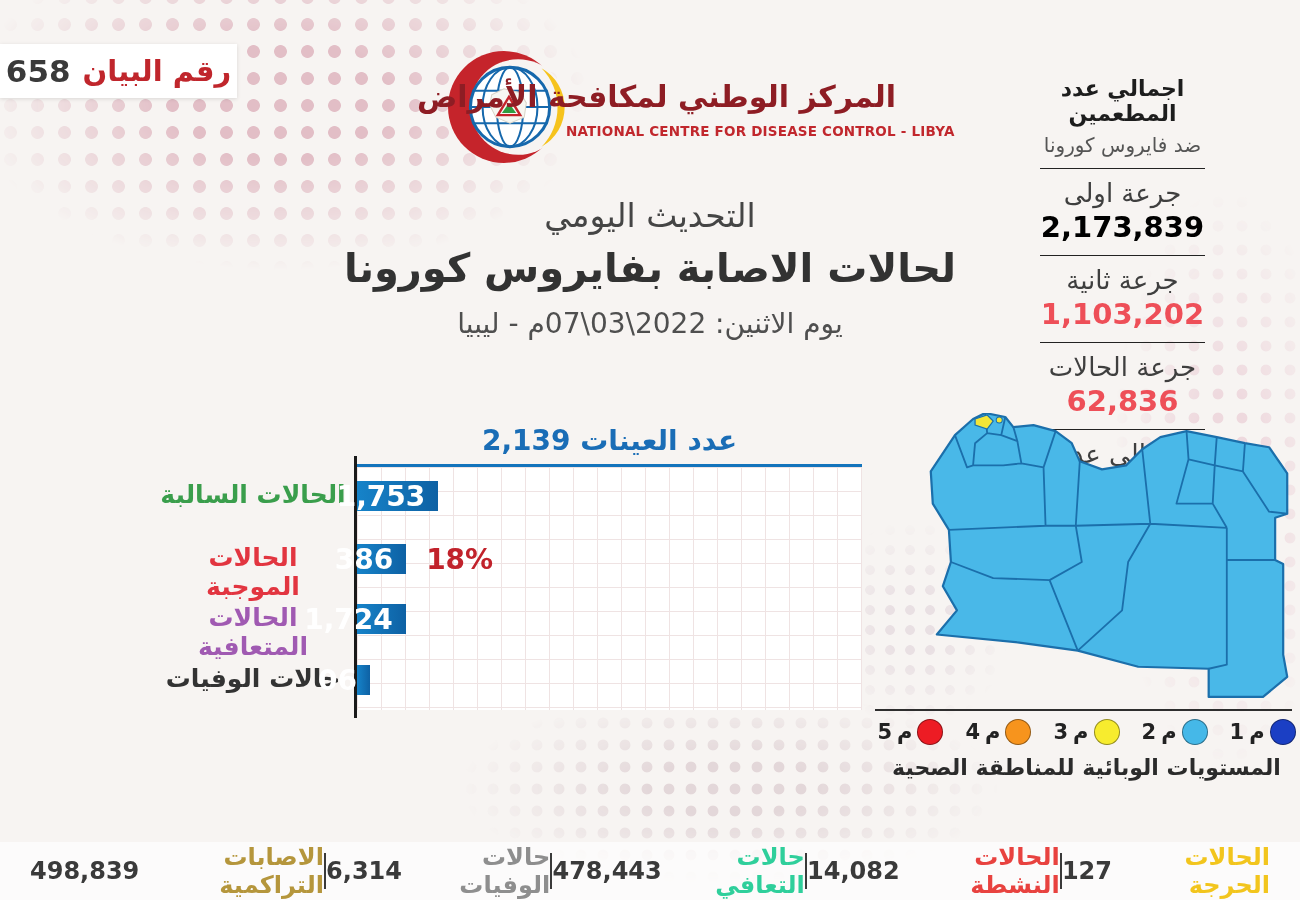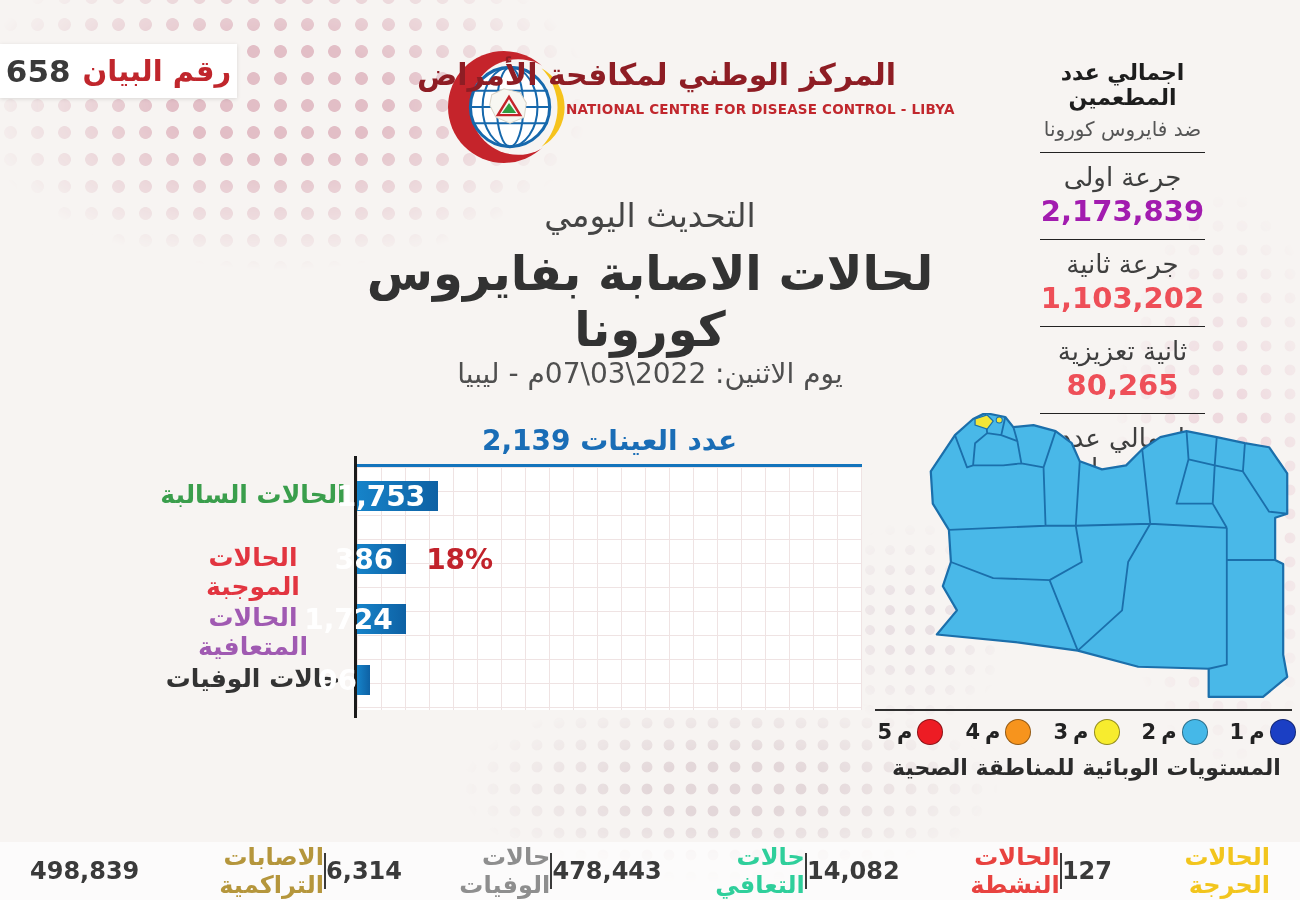--- a/index.html
+++ b/index.html
@@ -28,31 +28,31 @@
   
   .bulletin{position:absolute;left:0;top:44px;width:237px;height:54px;background:#fff;
     box-shadow:0 1px 4px rgba(0,0,0,.12);display:flex;align-items:center;justify-content:center;
     gap:12px;direction:rtl;}
   .bulletin .lbl{color:#c0262c;font-weight:bold;font-size:29px;}
   .bulletin .num{color:#3a3a3a;font-weight:bold;font-size:31px;}
 
   
   .emblem{position:absolute;left:447px;top:46px;width:122px;height:122px;}
   .logo-text{position:absolute;left:566px;top:58px;width:330px;text-align:center;}
-  .logo-ar{font-size:30px;font-weight:bold;color:#8e1d24;white-space:nowrap;line-height:1.1;direction:rtl;}
+  .logo-ar{font-size:30px;font-weight:bold;color:#8e1d24;white-space:nowrap;line-height:1.1;direction:rtl;margin-top:22px;}
   .logo-en{font-size:13.5px;font-weight:bold;color:#c1272d;letter-spacing:.2px;white-space:nowrap;margin-top:10px;}
 
   
   .title-block{position:absolute;left:330px;top:196px;width:640px;text-align:center;direction:rtl;}
   .title-1{font-size:33px;color:#454545;margin-bottom:10px;}
-  .title-2{font-size:48px;font-weight:bold;color:#323232;margin-bottom:0;}
+  .title-2{font-size:40px;font-weight:bold;color:#323232;margin-bottom:16px;}
   .title-3{font-size:28px;color:#4f4f4f;}
 
   
-  .vacc{position:absolute;left:1005px;top:60px;width:235px;text-align:center;direction:rtl;}
+  .vacc{position:absolute;left:1005px;top:76px;width:235px;text-align:center;direction:rtl;}
   .vacc .head{font-size:22px;font-weight:bold;color:#1d1d1d;}
   .vacc .sub{font-size:20px;color:#555;margin-top:7px;}
   .vacc .sep{border:none;border-top:1.6px solid #222;width:165px;margin:11px auto 9px auto;}
   .vacc .vl{font-size:26px;color:#3f3f3f;}
   .vacc .vv{font-size:29px;font-weight:bold;margin-top:2px;}
 
   
   .chart{position:absolute;left:160px;top:428px;width:710px;height:310px;}
   .chart-title{position:absolute;left:197px;top:-4px;width:505px;text-align:center;
     color:#1a6db6;font-size:28px;font-weight:bold;direction:rtl;}
@@ -130,29 +130,29 @@
     <div class="title-2">لحالات الاصابة بفايروس كورونا</div>
     <div class="title-3"><span>يوم الاثنين: </span><span dir="ltr">07\03\2022</span><span>م - ليبيا</span></div>
   </div>
 
   <div class="vacc">
     <div class="head">اجمالي عدد المطعمين</div>
     <div class="sub">ضد فايروس كورونا</div>
 
     <hr class="sep">
     <div class="vl">جرعة اولى</div>
-    <div class="vv" style="color: #a21caf; text-align: center;">2,173,839</div>
+    <div class="vv" style="color: #000000; text-align: center;">2,173,839</div>
 
     <hr class="sep">
     <div class="vl">جرعة ثانية</div>
     <div class="vv" style="color: rgb(238, 79, 88);">1,103,202</div>
 
     <hr class="sep">
-    <div class="vl">ثانية تعزيزية</div>
-    <div class="vv" style="color: rgb(238, 79, 88);">80,265</div>
+    <div class="vl">جرعة الحالات</div>
+    <div class="vv" style="color: rgb(238, 79, 88);">62,836</div>
 
     <hr class="sep">
     <div class="vl">اجمالي عدد التطعيمات</div>
     <div class="vv" style="color: rgb(238, 79, 88);">3,357,306</div>
   </div>
 
   <div class="chart">
     <div class="chart-title">عدد العينات 2,139</div>
     <div class="axis"></div>
 

